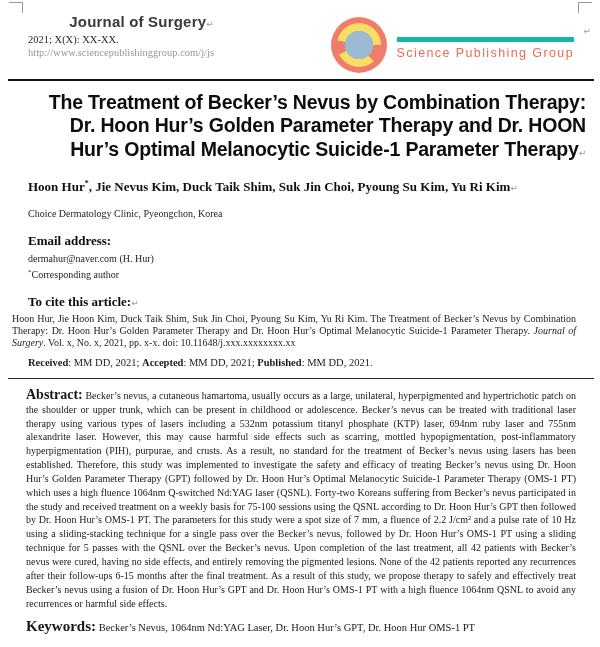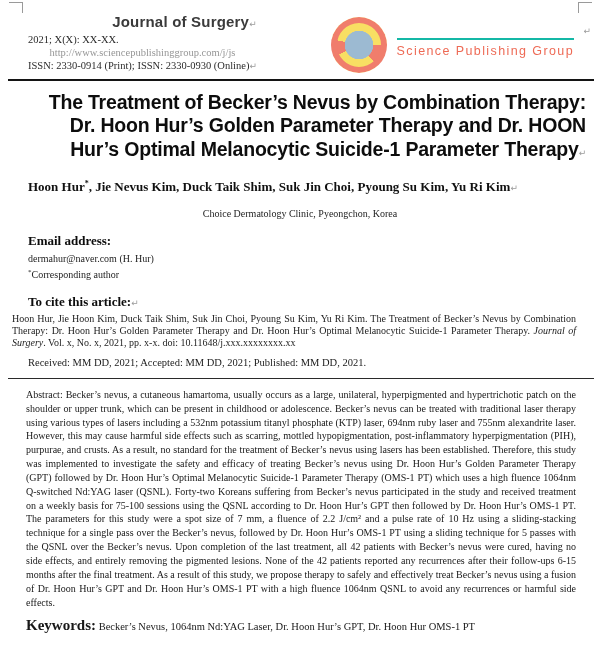--- a/index.html
+++ b/index.html
@@ -27,59 +27,58 @@
     flex:0 0 auto;
   }
   .logo-text{display:flex;flex-direction:column;align-items:flex-start;}
   .logo-name{
     font-family:"Liberation Sans","DejaVu Sans",sans-serif;font-weight:bold;font-size:27px;line-height:28px;
     color:#FBEFA8;-webkit-text-stroke:1.2px #F2A254;letter-spacing:1px;
     text-shadow:0 0 1px #f4b06a;
   }
   .logo-tagline{
     font-family:"Liberation Sans","DejaVu Sans",sans-serif;font-size:12.5px;color:#EE6A55;
-    letter-spacing:1.4px;margin-top:6px;border-top:2px solid #14b8a6;padding-top:4px;
+    letter-spacing:1.4px;margin-top:6px;border-top:5px solid #14b8a6;padding-top:4px;
   }
   .thick-rule{border:none;border-top:2.5px solid #141414;margin:6px 6px 0 8px;}
   .thin-rule{border:none;border-top:1.3px solid #2a2a2a;margin:10px 6px 0 8px;position:relative;}
   
   .title{
     margin:10px 14px 0;text-align:right;
     font-family:"Liberation Sans","DejaVu Sans",sans-serif;font-weight:bold;
     font-size:19.5px;line-height:23.4px;color:#0d0d0d;letter-spacing:-0.2px;
   }
   .authors{margin:14px 28px 0;font-weight:bold;font-size:13px;color:#111;}
   .authors sup{font-size:8px;}
-  .affil{margin:12px 28px 0;font-size:10px;color:#222;text-align:center;}
+  .affil{margin:12px 28px 0;font-size:10px;color:#222;}
   .sect-head{margin:14px 28px 0;font-weight:bold;font-size:13px;color:#0d0d0d;}
   .plain{margin:4px 28px 0;font-size:10px;color:#222;}
   .plain sup{font-size:7px;}
   .citation{margin:3px 24px 0 12px;font-size:10px;line-height:12px;color:#222;text-align:justify;}
   .citation .ital{font-style:italic;}
   .dates{margin:8px 28px 0;font-size:10.5px;color:#1b1b1b;}
-  .dates b{font-weight:normal;}
+  .dates b{font-weight:bold;}
   .abstract{margin:9px 24px 0 26px;font-size:10px;line-height:13.85px;color:#181818;text-align:justify;}
-  .abstract .ab-label{font-weight:normal;font-size:10px;}
+  .abstract .ab-label{font-weight:bold;font-size:14px;}
   .keywords{margin:8px 24px 0 26px;font-size:10.5px;color:#181818;}
   .keywords .kw-label{font-weight:bold;font-size:15px;}
   .ret-top{position:absolute;right:9px;top:26px;}
 </style>
 </head>
 <body>
 
 <div class="crop tl"></div>
 <div class="crop tr"></div>
 <span class="mark ret-top">↵</span>
 
 <div class="header">
   <div>
     <div class="jname"><span>Journal of Surgery</span><span class="mark">↵</span></div>
     <div class="hline">2021; X(X): XX-XX.</div>
     <div class="hline url">http://www.sciencepublishinggroup.com/j/js</div>
-    <div class="hline"><span>ISSN: 2330-0914 (Print); ISSN: 2330-0930 (Online)</span><span class="mark">↵</span></div>
   </div>
   <div class="logo">
     <div class="logo-icon"></div>
     <div class="logo-text">
       <div class="logo-tagline">Science Publishing Group</div>
     </div>
   </div>
 </div>
 
 <hr class="thick-rule">

